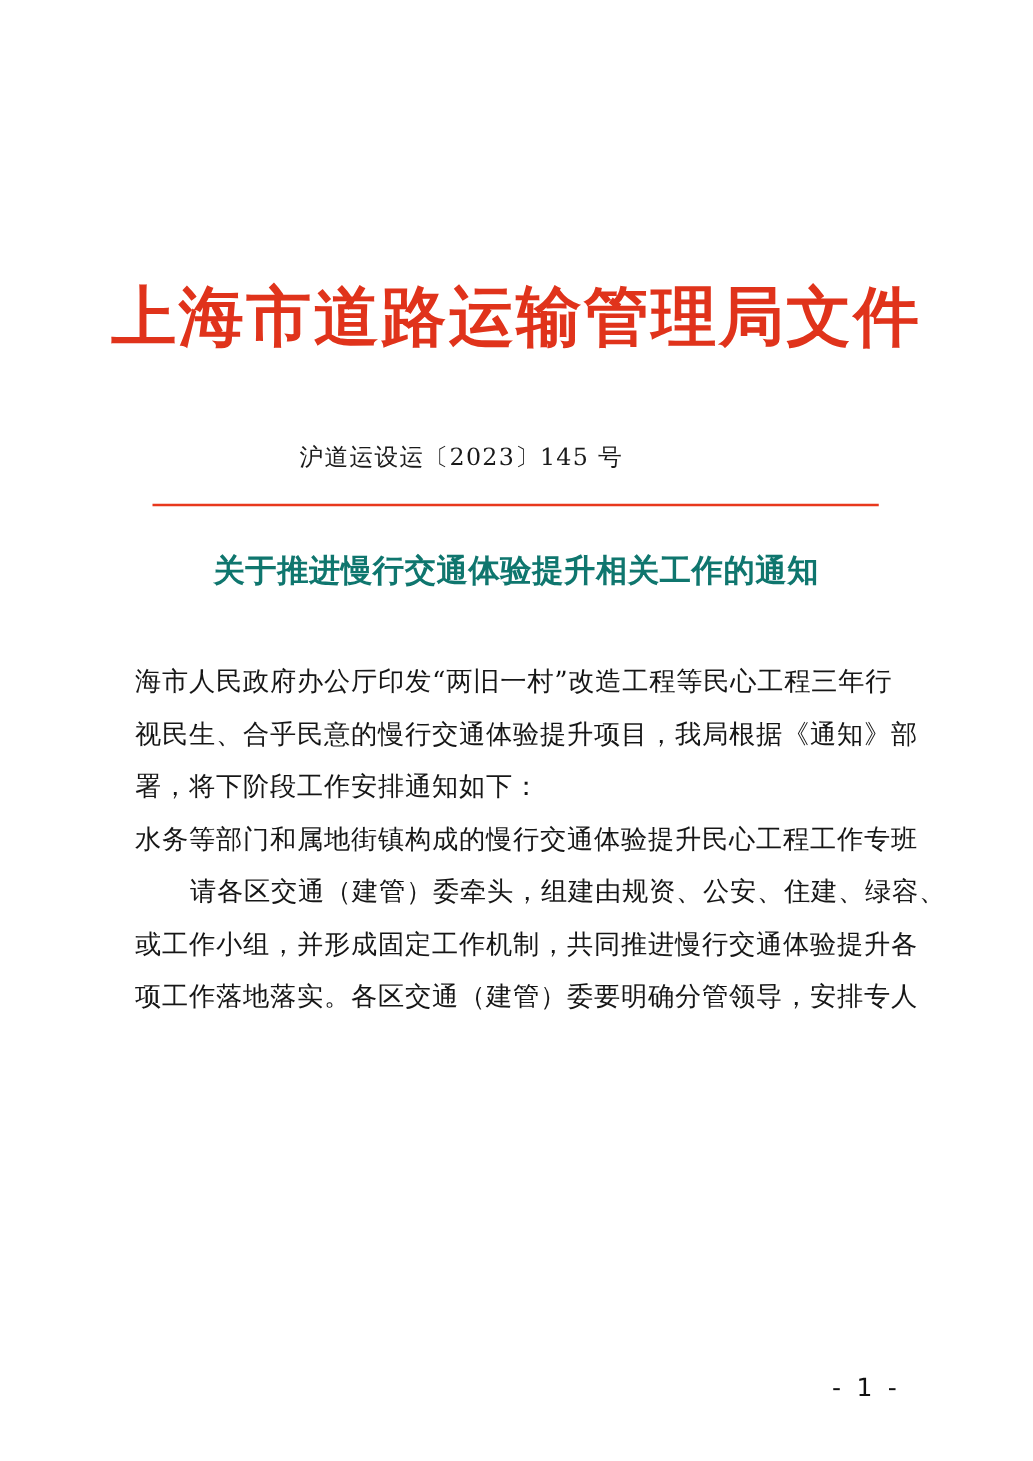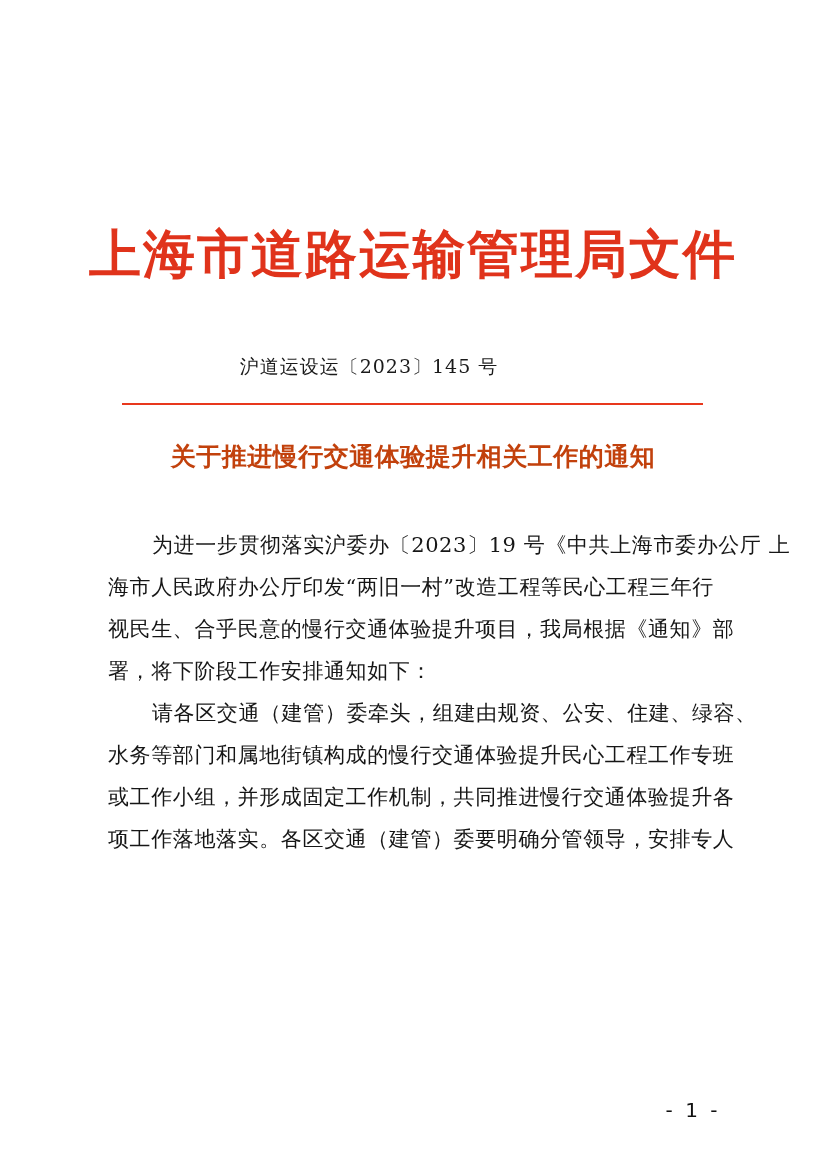--- a/index.html
+++ b/index.html
@@ -63,21 +63,21 @@
   .doc-title {
     position: absolute;
     left: 0;
     top: 438px;
     width: 826px;
     text-align: center;
     font-family: "DejaVu Serif", serif;
     font-size: 25px;
     line-height: 38px;
     font-weight: 700;
-    color: #c2410c;
+    color: #0f766e;
     letter-spacing: 0.5px;
   }
 
   
   .body-block {
     position: absolute;
     left: 108px;
     top: 524px;
     width: 628px;
   }
@@ -129,26 +129,25 @@
 
   <div class="doc-number">沪道运设运〔2023〕145 号</div>
 
   <div class="red-rule"></div>
 
   <div class="doc-title">关于推进慢行交通体验提升相关工作的通知</div>
 
   <div class="body-block">
 
     <div id="paragraph-host">
-        <div class="ln indent">为进一步贯彻落实沪委办〔2023〕19 号《中共上海市委办公厅 上</div>
         <div class="ln">海市人民政府办公厅印发“两旧一村”改造工程等民心工程三年行</div>
         <div class="ln">视民生、合乎民意的慢行交通体验提升项目，我局根据《通知》部</div>
         <div class="ln">署，将下阶段工作安排通知如下：</div>
+        <div class="ln">水务等部门和属地街镇构成的慢行交通体验提升民心工程工作专班</div>
         <div class="ln indent">请各区交通（建管）委牵头，组建由规资、公安、住建、绿容、</div>
-        <div class="ln">水务等部门和属地街镇构成的慢行交通体验提升民心工程工作专班</div>
         <div class="ln">或工作小组，并形成固定工作机制，共同推进慢行交通体验提升各</div>
         <div class="ln">项工作落地落实。各区交通（建管）委要明确分管领导，安排专人</div>
       </div>
   </div>
 
   <div class="footer">
     <span class="page-number">- 1 -</span>
   </div>
 
 </div>

